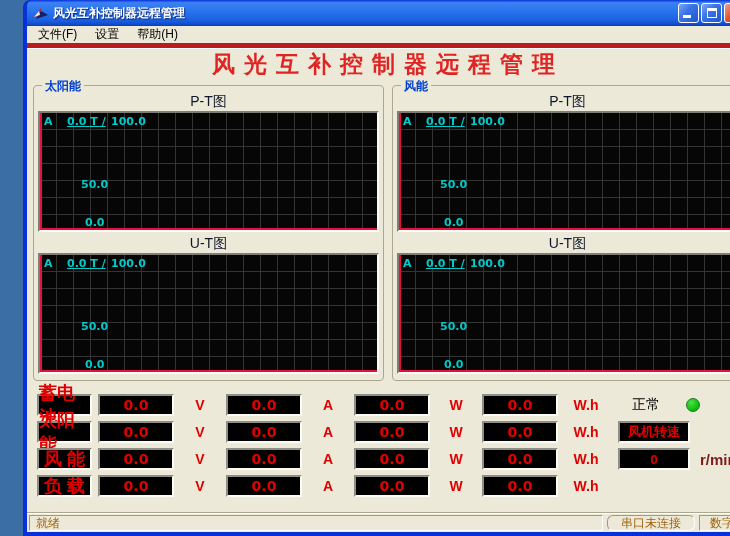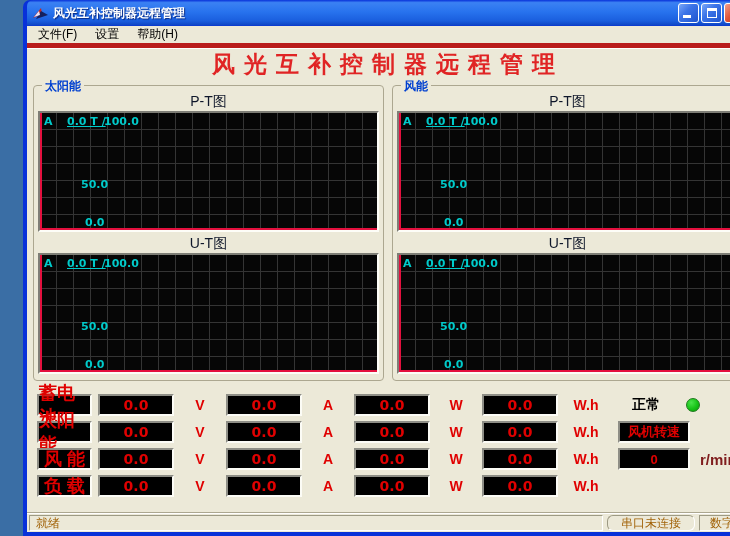--- a/index.html
+++ b/index.html
@@ -84,39 +84,39 @@
     background-image:
       repeating-linear-gradient(to right, transparent 0, transparent 16px, #343434 16px, #343434 17px),
       repeating-linear-gradient(to bottom, transparent 0, transparent 16px, #343434 16px, #343434 17px);
     overflow:hidden;
   }
   .chart::before { content:""; position:absolute; left:0; top:0; bottom:0; width:2px; background:#e4103e; }
   .chart::after  { content:""; position:absolute; left:0; right:0; bottom:0; height:2px; background:#e4103e; }
   .ax { position:absolute; color:#00cbcb; font:bold 11px "DejaVu Sans", sans-serif; z-index:2; }
   .ax-a    { left:4px;  top:2px; }
   .ax-scale{ left:27px; top:2px;text-decoration:underline; }
-  .ax-max  { left:64px; top:2px; }
+  .ax-max  { left:71px; top:2px; }
   .ax-mid  { left:41px; top:65px; }
   .ax-min  { left:45px; bottom:1px; }
 
   
   .readings { margin-top:13px; display:flex; flex-direction:column; gap:5px; padding-left:6px; }
   .r-row { display:flex; align-items:center; gap:6px; height:22px; }
   .blackbox {
     background:#000; height:22px;
     border:2px solid; border-color:#8e8e86 #fcfcf6 #fcfcf6 #8e8e86;
     color:#e00000; font-weight:bold;
     display:flex; align-items:center; justify-content:center;
   }
   .lblbox { width:55px; font-size:18px; letter-spacing:0px; }
   .valbox { width:76px; font-family:"DejaVu Sans", sans-serif; font-size:14px; }
   .unit { width:40px; text-align:center; color:#e00000; font-weight:bold; font-size:14px; }
   .unit-wh { width:44px; }
   .extra { display:flex; align-items:center; flex:1; padding-left:4px; }
-  .plain-black { color:#000; font-weight:bold; font-size:14px; }
+  .plain-black { color:#000; font-weight:normal; font-size:14px; }
   .led {
     width:14px; height:14px; border-radius:50%;
     background:radial-gradient(circle at 35% 30%, #49e349 0%, #17c217 55%, #069c06 100%);
     border:1px solid #1d7a1d;
   }
   .fanbox { width:72px; font-size:13px; }
   .red-unit { color:#7f1d1d; font-weight:bold; font-size:15px; margin-left:10px; }
 
   
   .statusbar {

